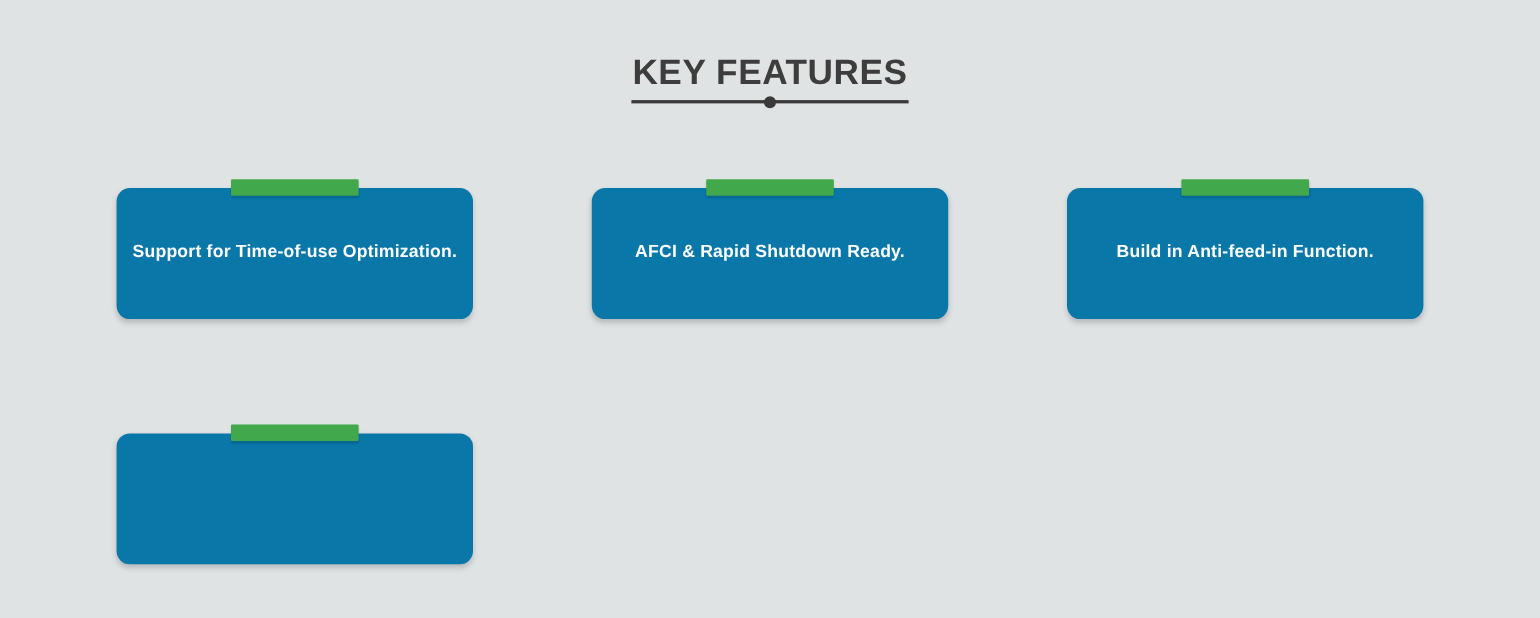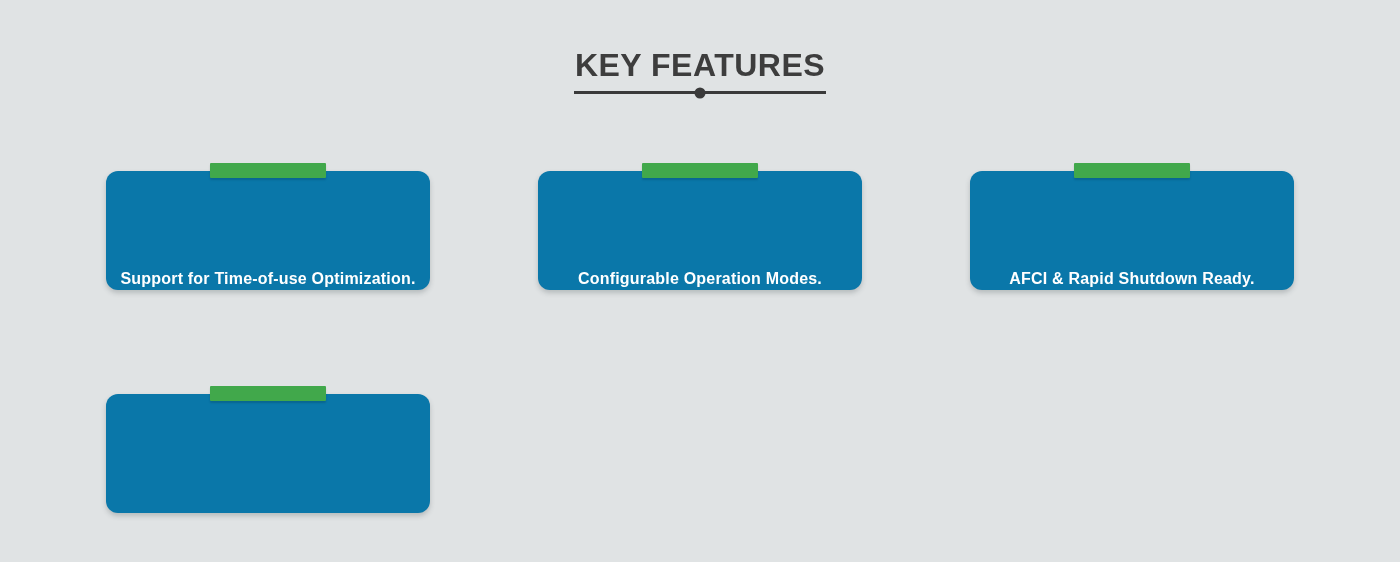--- a/index.html
+++ b/index.html
@@ -65,21 +65,21 @@
     column-gap:108px;
     row-gap:104px;
   }
   .card{
     position:relative;
     width:324px;
     height:119px;
     background:var(--card-blue);
     border-radius:12px;
     display:flex;
-    align-items:flex-end;
+    align-items:center;
     justify-content:center;
     padding:0 10px;
     box-shadow:0 3px 5px rgba(60,70,75,0.25);
   }
   .tab{
     position:absolute;
     top:-8px;
     left:50%;
     transform:translateX(-50%);
     width:116px;
@@ -111,30 +111,30 @@
     </div>
   </header>
 
   <div class="grid">
 
     <div class="card">
       <span class="tab"></span>
       <p class="card-text">Support for Time-of-use Optimization.</p>
     </div>
 
-    <div class="card">
-      <span class="tab"></span>
-      <p class="card-text">Configurable Operation Modes.</p>
-    </div>
 
     <div class="card">
       <span class="tab"></span>
       <p class="card-text">AFCI &amp; Rapid Shutdown Ready.</p>
     </div>
 
+    <div class="card">
+      <span class="tab"></span>
+      <p class="card-text">Build in Anti-feed-in Function.</p>
+    </div>
 
 
     <div class="card">
       <span class="tab"></span>
     </div>
 
   </div>
 
 </div>
 

